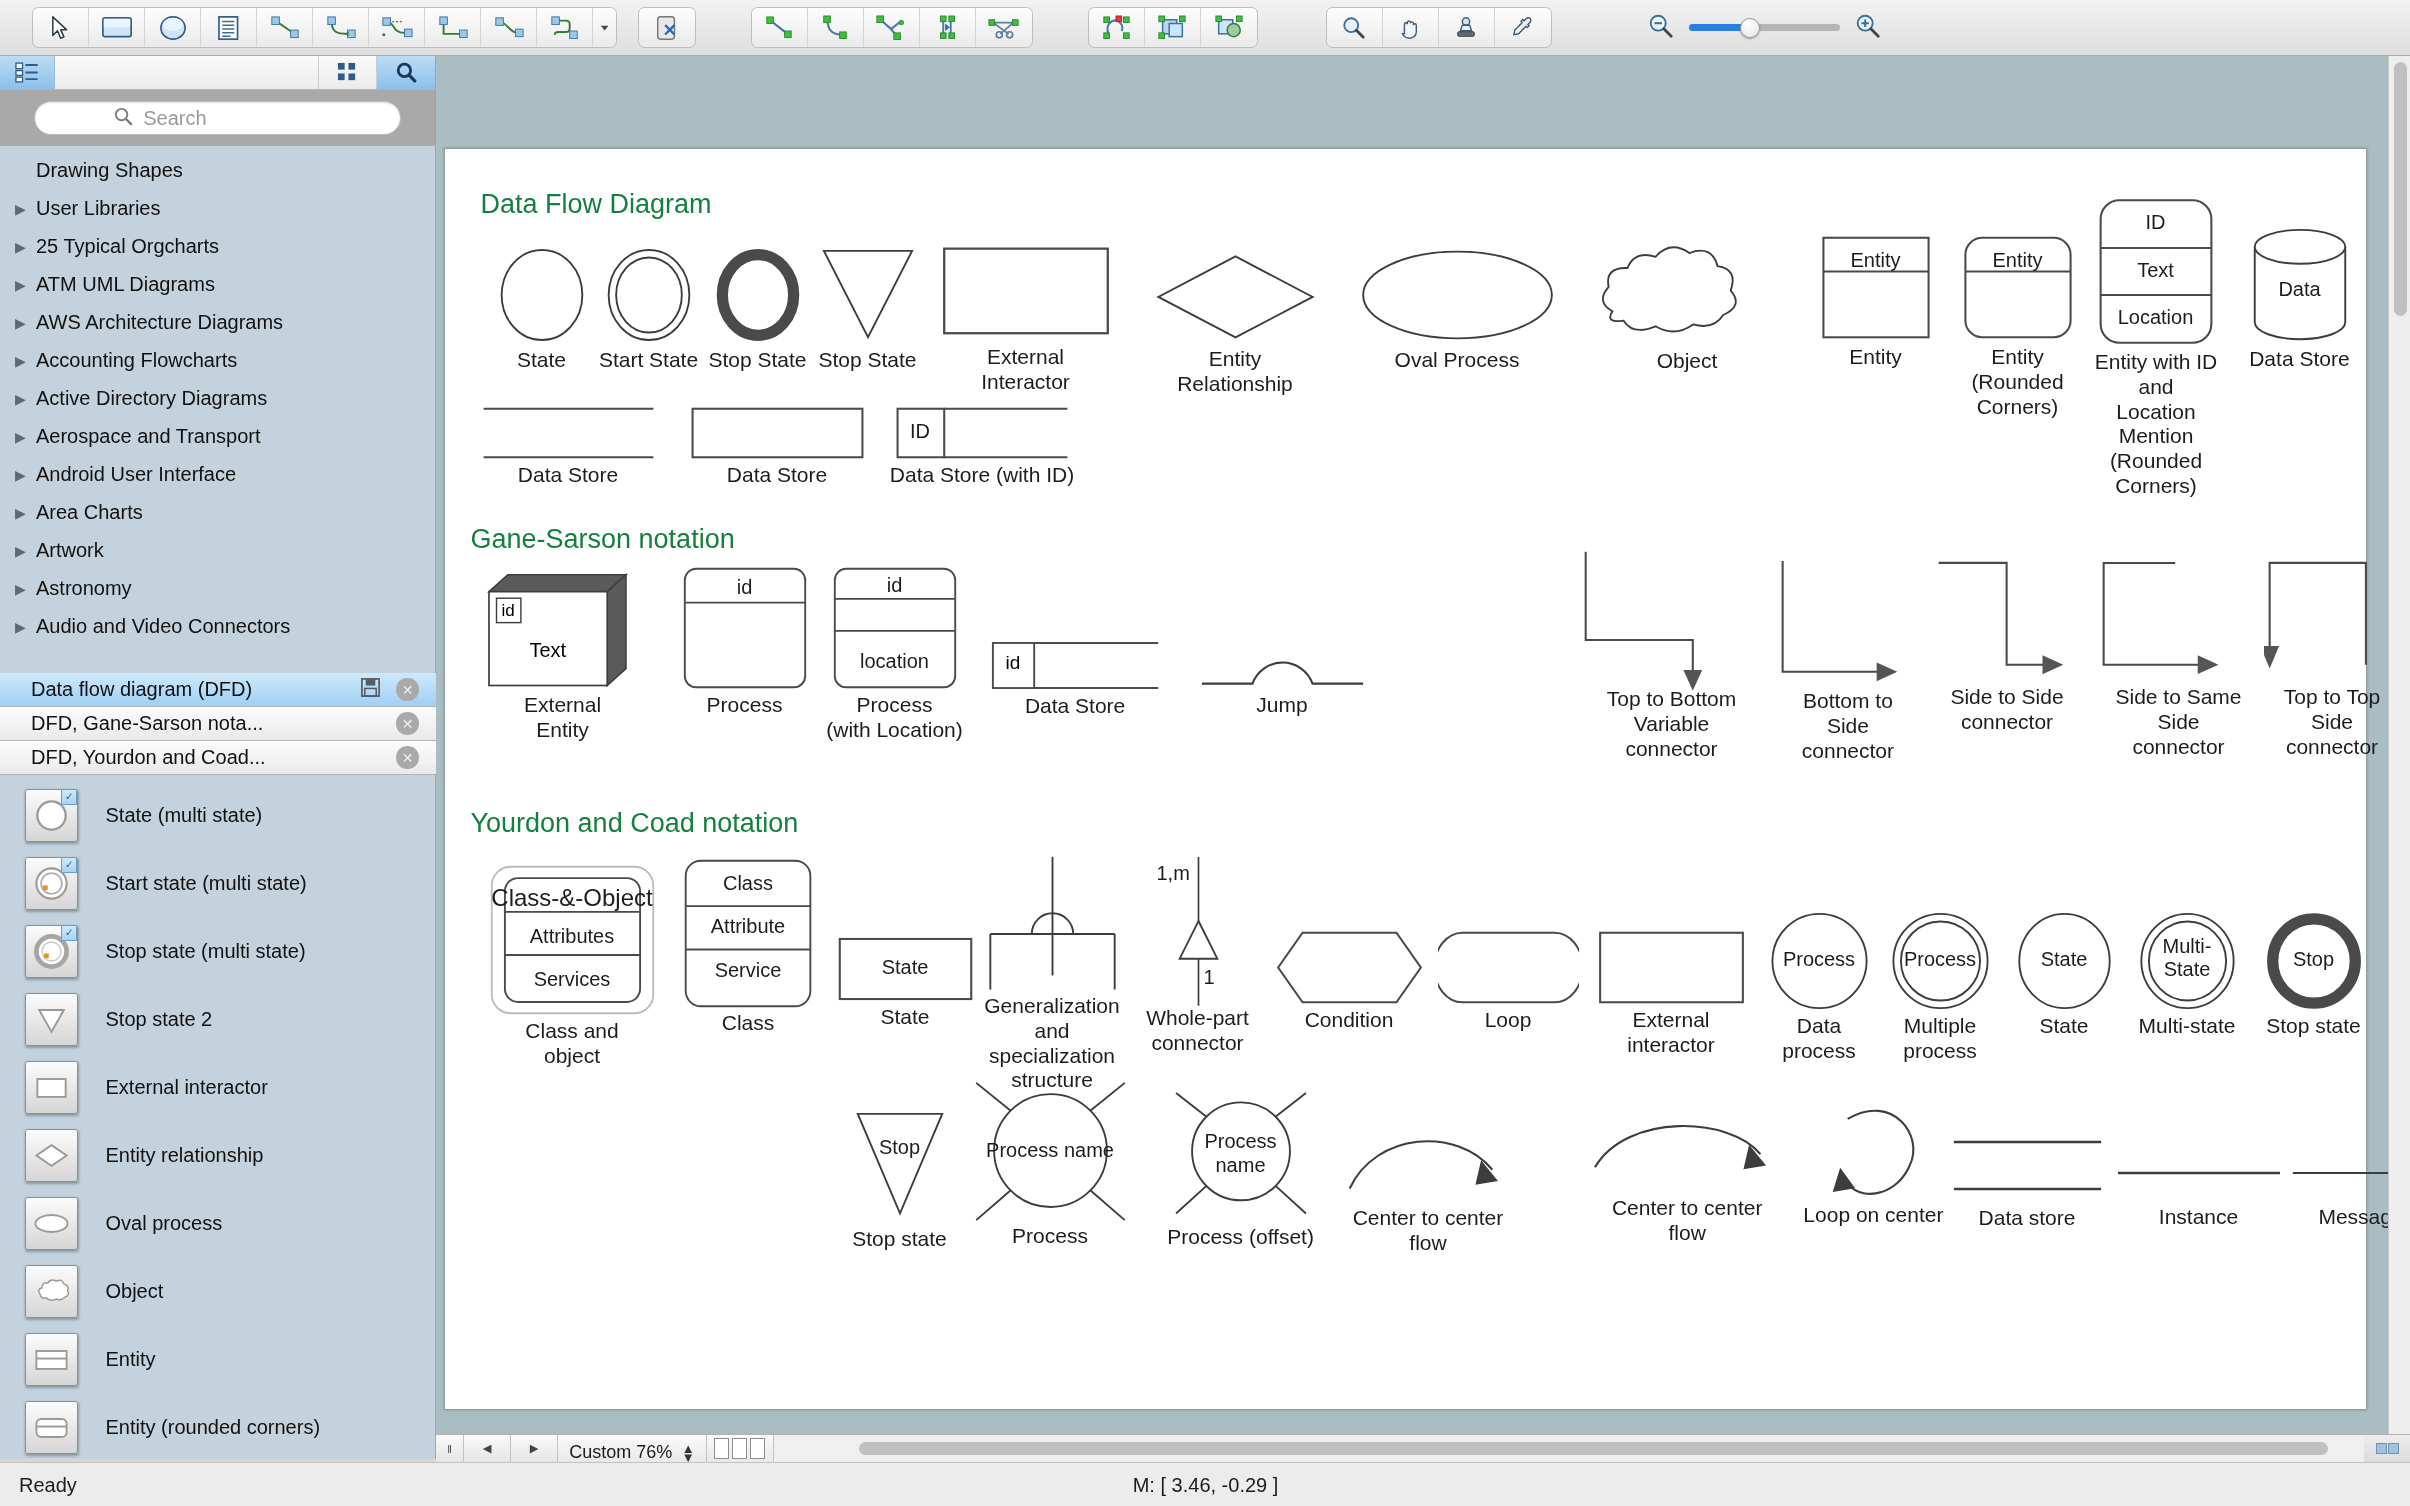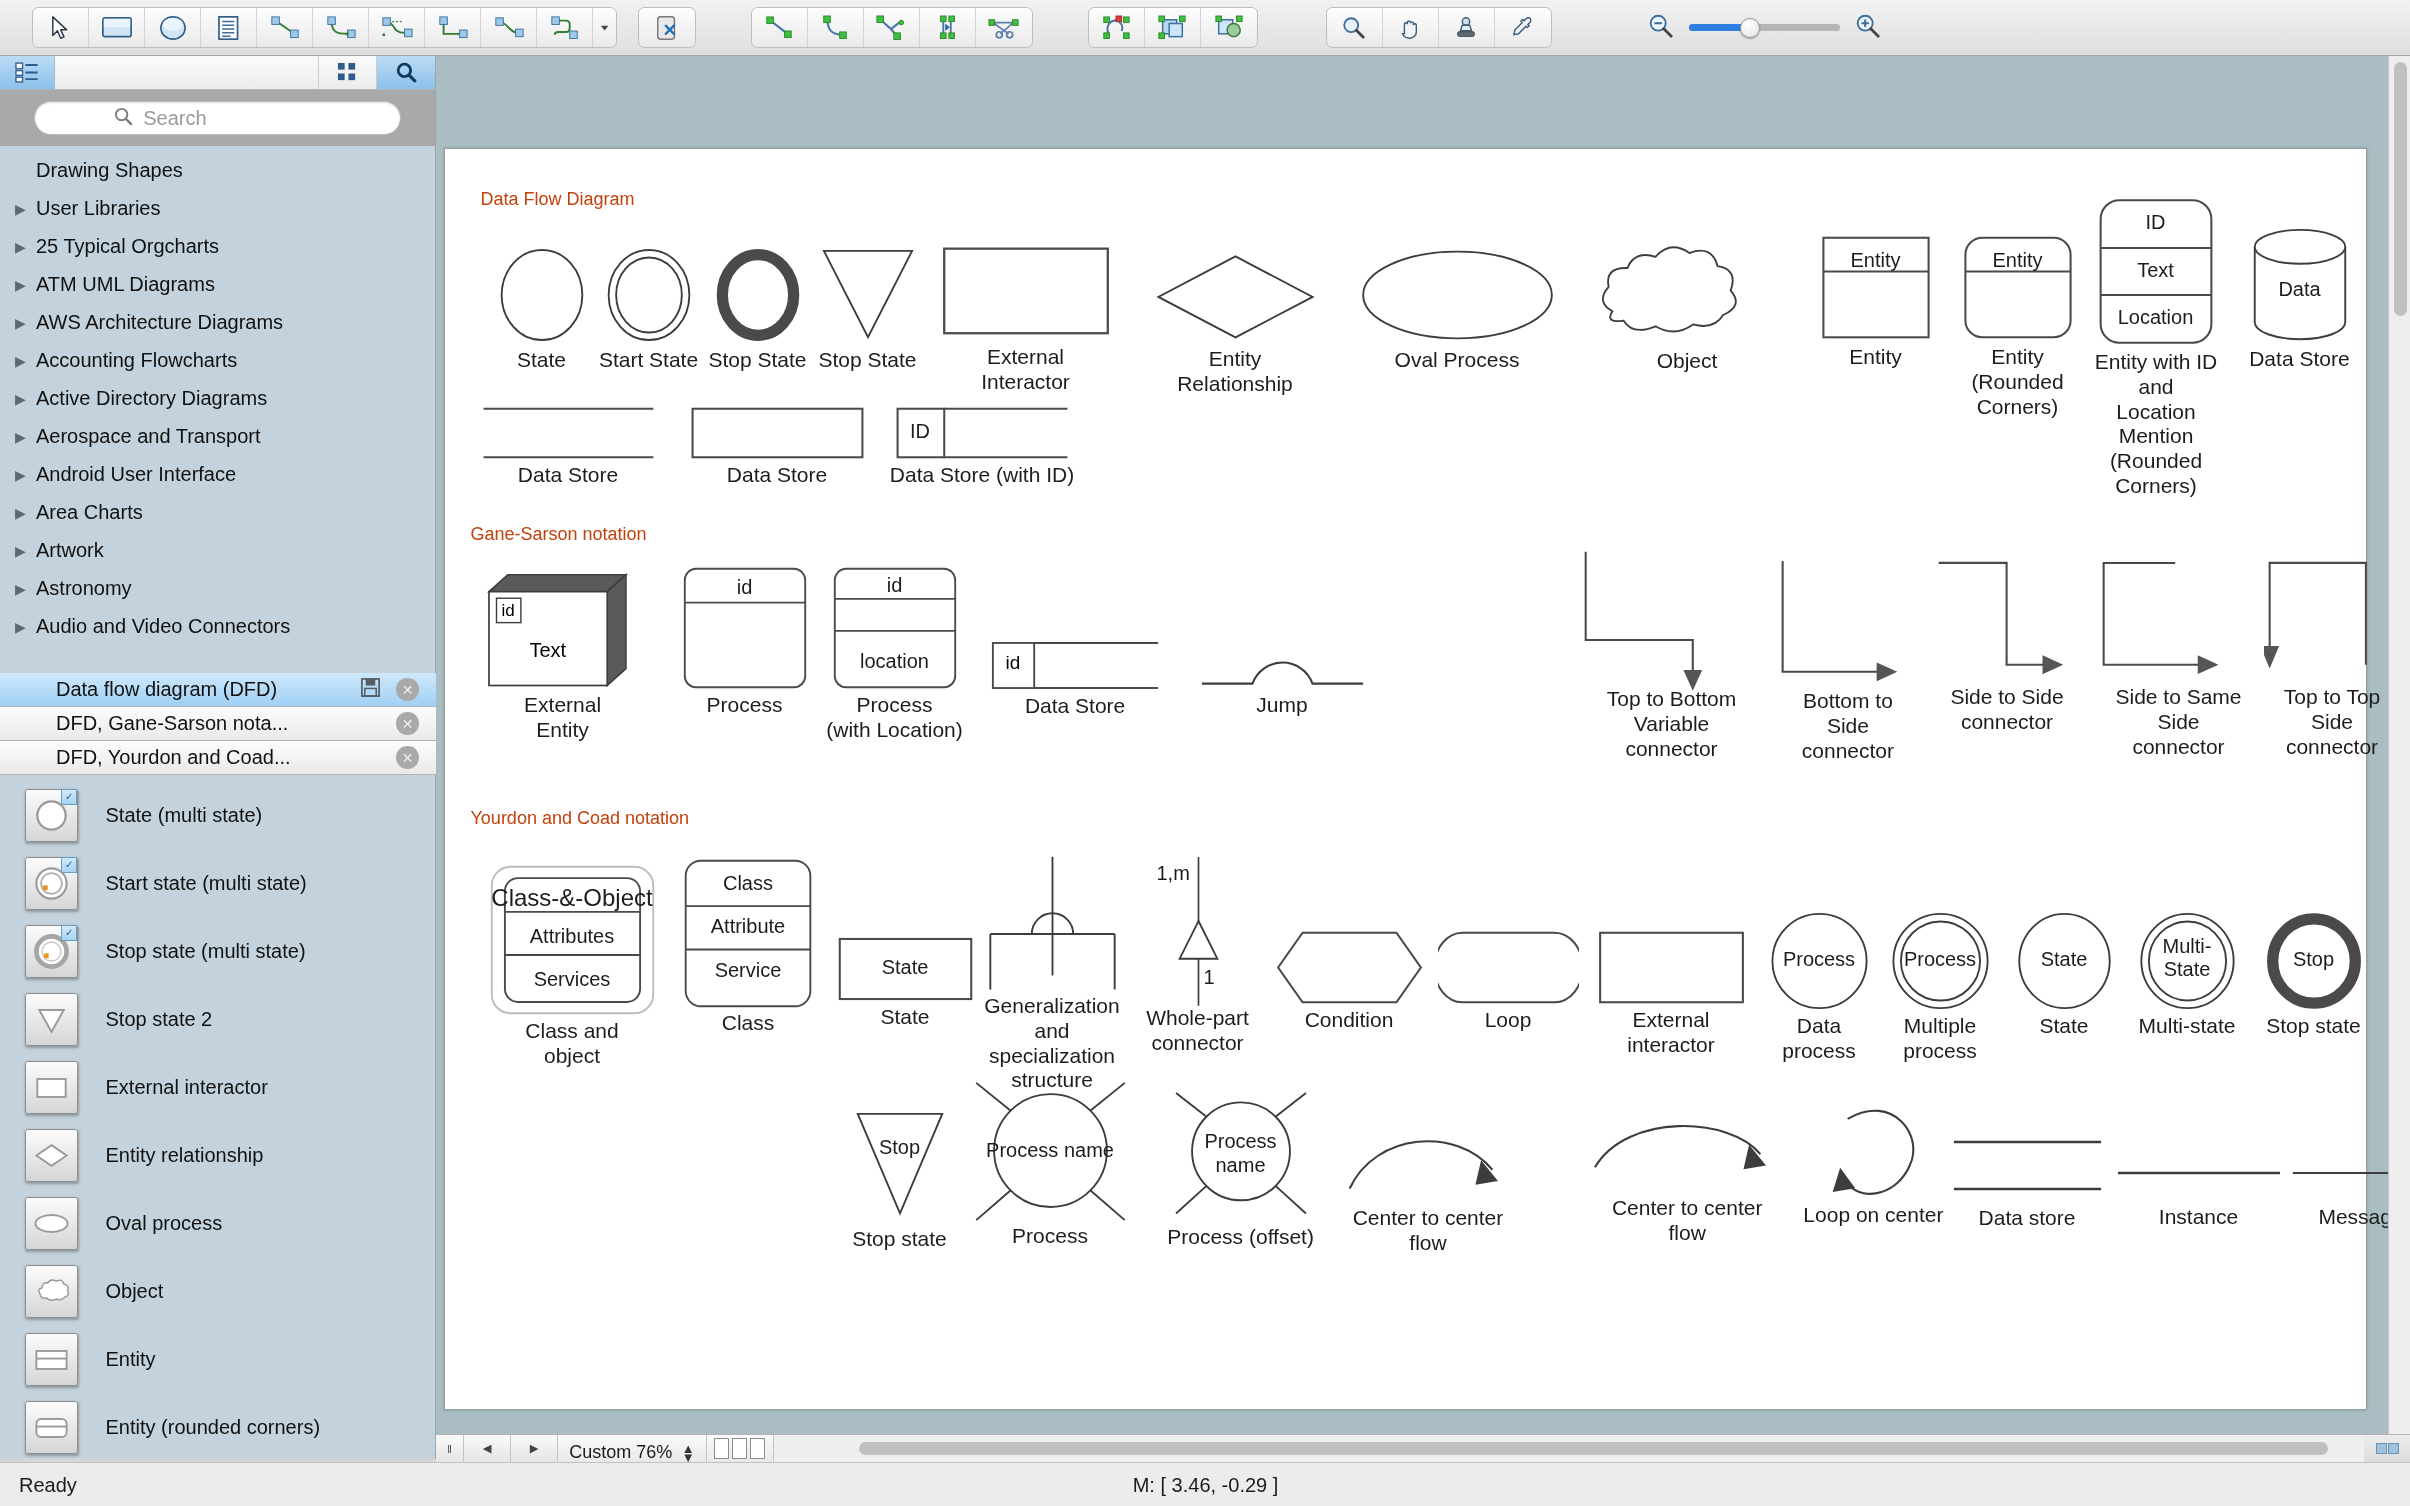--- a/index.html
+++ b/index.html
@@ -71,21 +71,21 @@
   }
   .searchbox input::placeholder{ color:#9b9b9b; }
 
   .treewrap{ height:508px; overflow:hidden; background:#c3d2dc; padding-top:5.6px; position:relative; }
   .titem{ height:38px; display:flex; align-items:center; padding-left:15px; font-size:20px; color:#111; cursor:pointer; }
   .tri{ width:21px; display:inline-block; color:#5b6a74; font-size:14px; line-height:1; }
   .tri.hidden{ visibility:hidden; }
 
   .libheads{ position:absolute; left:0; top:617px; width:436px; }
   .lh{
-    height:34px; display:flex; align-items:center; padding-left:56px;
+    height:34px; display:flex; align-items:center; padding-left:31px;
     font-size:20px; color:#111; border-bottom:0.9px solid #b4b4b4; cursor:pointer;
     background:linear-gradient(#fdfdfd,#e9e9e9);
   }
   .lh.sel{ background:linear-gradient(#cfe8fb,#9fd0f4); }
   .lh .spacer{ flex:1; }
   .lh .savei{ margin-right:15px; opacity:.75; }
   .lh .closei{
     width:22.6px; height:22.6px; border-radius:50%; background:#a9a9a9; color:#efefef;
     font-size:14px; display:flex; align-items:center; justify-content:center; margin-right:17px;
   }
@@ -111,21 +111,21 @@
   }
   .page{
     position:absolute; left:7.5px; top:92px; width:1923px; height:1262px;
     background:#fff; border:0.9px solid #8e9ea3; box-shadow:0 0 2.8px rgba(0,0,0,.22);
   }
   .vscroll{
     position:absolute; right:0; top:0; width:22.6px; bottom:0; background:#eeeeee; border-left:0.9px solid #c8c8c8;
   }
   .vscroll .thumb{ position:absolute; left:4.7px; top:5.6px; width:13px; height:254px; border-radius:6.6px; background:#c0c0c0; }
 
-  .sectitle{ position:absolute; font-size:18px; color:#c2410c; font-family:"Liberation Sans",sans-serif; }
+  .sectitle{ position:absolute; font-size:27px; color:#15803d; font-family:"Liberation Sans",sans-serif; }
   .shape{ position:absolute; }
   .cap{
     position:absolute; text-align:center; font-size:21px; color:#1d1d1d; line-height:1.18;
     font-family:"Liberation Sans",sans-serif;
   }
   .sh-label{
     position:absolute; width:100%; text-align:center; font-size:20px; color:#1d1d1d;
   }
 
   

